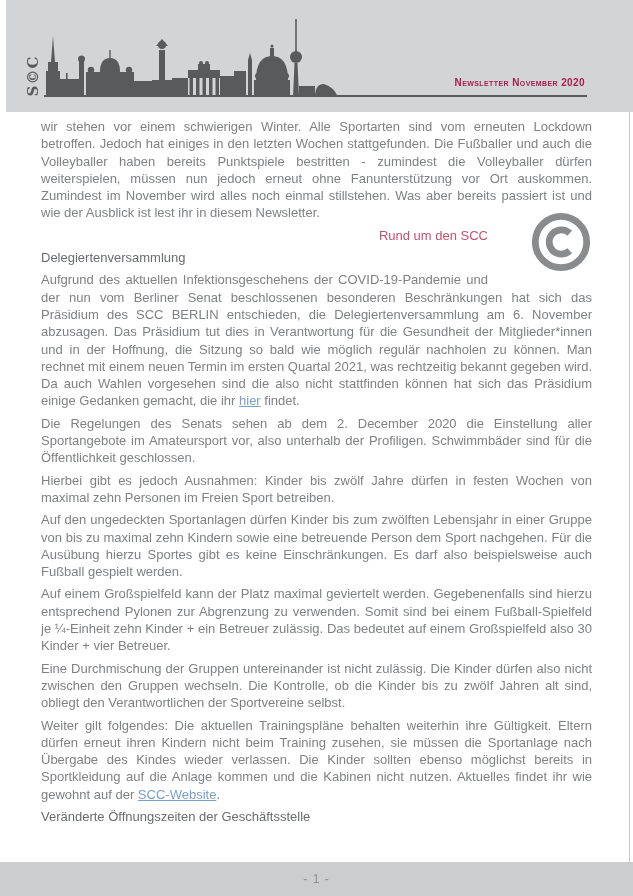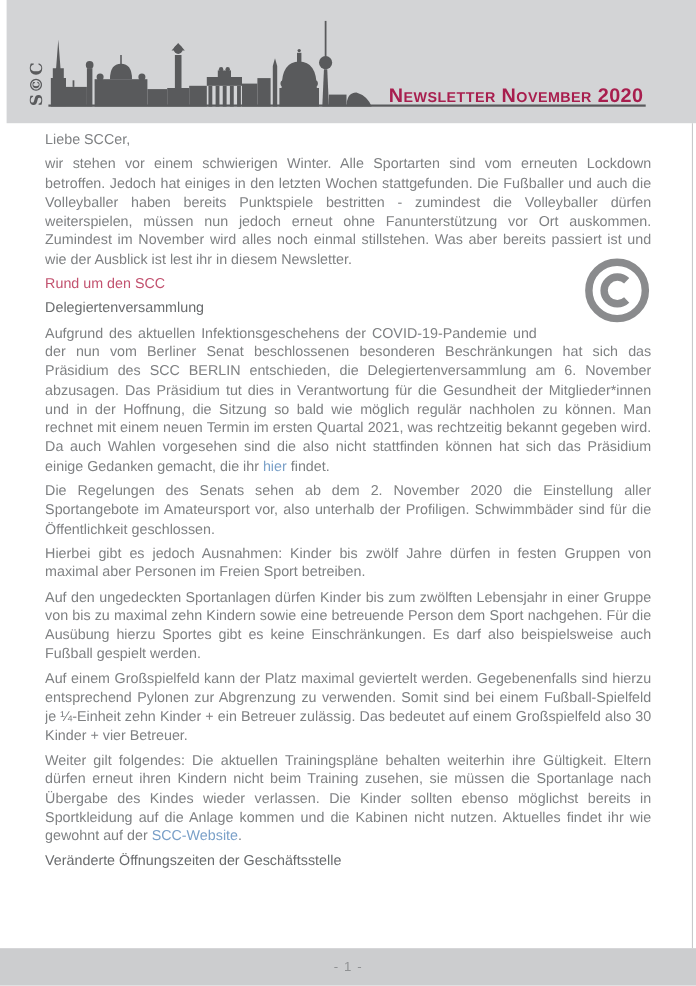--- a/index.html
+++ b/index.html
@@ -20,36 +20,36 @@
   .logo-vert{
     position:absolute;left:4px;top:53px;width:46px;height:46px;
     display:flex;align-items:center;justify-content:center;
     transform:rotate(-90deg);
     font-family:"DejaVu Serif","Liberation Serif",serif;
     font-weight:bold;font-size:15px;letter-spacing:1px;color:var(--silhouette-gray);
   }
   .header-rule{position:absolute;left:38px;right:46px;top:95px;height:2px;background:var(--silhouette-gray);}
   .newsletter-title{
     position:absolute;right:48px;top:77px;
-    font-variant:small-caps;font-weight:bold;font-size:18px;letter-spacing:.4px;
+    font-variant:small-caps;font-weight:bold;font-size:10px;letter-spacing:.4px;
     color:var(--title-red);white-space:nowrap;
   }
   
   .content{
     position:absolute;left:41px;right:41px;top:112px;bottom:34px;
     padding-top:6px;overflow:hidden;
     font-size:13px;line-height:17.3px;color:var(--text-gray);
     hyphens:auto;-webkit-hyphens:auto;
   }
   .content p{margin:0 0 5px 0;}
   .para{text-align:justify;}
   .greeting{margin:0 0 12px 0;}
-  .section-label{color:var(--section-red);margin:0 0 5px 0;}
+  .section-label{color:var(--section-red);margin:0 0 5px 0;text-align:right;}
   .h{font-weight:normal;color:var(--heading-gray);margin:6px 0 0 0;}
-  a.doclink{color:var(--link-blue);cursor:pointer;}
+  a.doclink{color:var(--link-blue);text-decoration:underline;cursor:pointer;}
   .copyright-float{
     float:right;width:92px;height:68px;margin:-16px 0 2px 12px;
     display:flex;justify-content:flex-end;align-items:flex-start;
   }
   
   .footer-band{
     position:absolute;left:0;right:0;bottom:0;height:34px;background:var(--footer-gray);
     display:flex;align-items:center;justify-content:center;
     font-size:12px;color:var(--footer-text);letter-spacing:1px;
   }
@@ -116,40 +116,40 @@
         <path d="M269,81 Q269,68 278,68 Q288,71 292,81 Z"></path>
       </g>
     </svg>
   </div>
   <div class="header-rule"></div>
   <div class="newsletter-title">Newsletter November 2020</div>
 </div>
 
 <div class="content">
 
-  <p class="greeting">Liebe SCCer,</p>
 
   <p class="para">wir stehen vor einem schwierigen Winter. Alle Sportarten sind vom erneuten Lockdown betroffen. Jedoch hat einiges in den letzten Wochen stattgefunden. Die Fußballer und auch die Volleyballer haben bereits Punktspiele bestritten - zumindest die Volleyballer dürfen weiterspielen, müssen nun jedoch erneut ohne Fanunterstützung vor Ort auskommen. Zumindest im November wird alles noch einmal stillstehen. Was aber bereits passiert ist und wie der Ausblick ist lest ihr in diesem Newsletter.</p>
 
   <div class="copyright-float">
     <svg width="62" height="62" viewBox="0 0 64 64" aria-hidden="true">
       <circle cx="32" cy="32" r="26.5" fill="none" stroke="#8a8b8d" stroke-width="7"></circle>
       <path d="M41,23 A 12.5,12.5 0 1 0 41,41" fill="none" stroke="#8a8b8d" stroke-width="7"></path>
     </svg>
   </div>
 
   <p class="section-label">Rund um den SCC</p>
 
   <p class="h">Delegiertenversammlung</p>
   <p class="para"><span>Aufgrund des aktuellen Infektionsgeschehens der COVID-19-Pandemie und der nun vom Berliner Senat beschlossenen besonderen Beschränkungen hat sich das Präsidium des SCC BERLIN entschieden, die Delegiertenversammlung am 6. November abzusagen. Das Präsidium tut dies in Verantwortung für die Gesundheit der Mitglieder*innen und in der Hoffnung, die Sitzung so bald wie möglich regulär nachholen zu können. Man rechnet mit einem neuen Termin im ersten Quartal 2021, was rechtzeitig bekannt gegeben wird. Da auch Wahlen vorgesehen sind die also nicht stattfinden können hat sich das Präsidium einige Gedanken gemacht, die ihr </span><a class="doclink">hier</a><span> findet.</span></p>
 
-  <p class="para">Die Regelungen des Senats sehen ab dem 2. November 2020 die Einstellung aller Sportangebote im Amateursport vor, also unterhalb der Profiligen. Schwimmbäder sind für die Öffentlichkeit geschlossen.</p>
-  <p class="para">Hierbei gibt es jedoch Ausnahmen: Kinder bis zwölf Jahre dürfen in festen Gruppen von maximal aber Personen im Freien Sport betreiben.</p>
+  <p class="para">Die Regelungen des Senats sehen ab dem 2. December 2020 die Einstellung aller Sportangebote im Amateursport vor, also unterhalb der Profiligen. Schwimmbäder sind für die Öffentlichkeit geschlossen.</p>
+  <p class="para">Hierbei gibt es jedoch Ausnahmen: Kinder bis zwölf Jahre dürfen in festen Wochen von maximal zehn Personen im Freien Sport betreiben.</p>
   <p class="para">Auf den ungedeckten Sportanlagen dürfen Kinder bis zum zwölften Lebensjahr in einer Gruppe von bis zu maximal zehn Kindern sowie eine betreuende Person dem Sport nachgehen. Für die Ausübung hierzu Sportes gibt es keine Einschränkungen. Es darf also beispielsweise auch Fußball gespielt werden.</p>
   <p class="para">Auf einem Großspielfeld kann der Platz maximal geviertelt werden. Gegebenenfalls sind hierzu entsprechend Pylonen zur Abgrenzung zu verwenden. Somit sind bei einem Fußball-Spielfeld je ¼-Einheit zehn Kinder + ein Betreuer zulässig. Das bedeutet auf einem Großspielfeld also 30 Kinder + vier Betreuer.</p>
+  <p class="para">Eine Durchmischung der Gruppen untereinander ist nicht zulässig. Die Kinder dürfen also nicht zwischen den Gruppen wechseln. Die Kontrolle, ob die Kinder bis zu zwölf Jahren alt sind, obliegt den Verantwortlichen der Sportvereine selbst.</p>
   <p class="para"><span>Weiter gilt folgendes: Die aktuellen Trainingspläne behalten weiterhin ihre Gültigkeit. Eltern dürfen erneut ihren Kindern nicht beim Training zusehen, sie müssen die Sportanlage nach Übergabe des Kindes wieder verlassen. Die Kinder sollten ebenso möglichst bereits in Sportkleidung auf die Anlage kommen und die Kabinen nicht nutzen. Aktuelles findet ihr wie gewohnt auf der </span><a class="doclink">SCC-Website</a><span>.</span></p>
 
   <p class="h">Veränderte Öffnungszeiten der Geschäftsstelle</p>
 
 </div>
 
 <div class="right-edge-line"></div>
 
 <div class="footer-band">
   <span>- 1 -</span>

